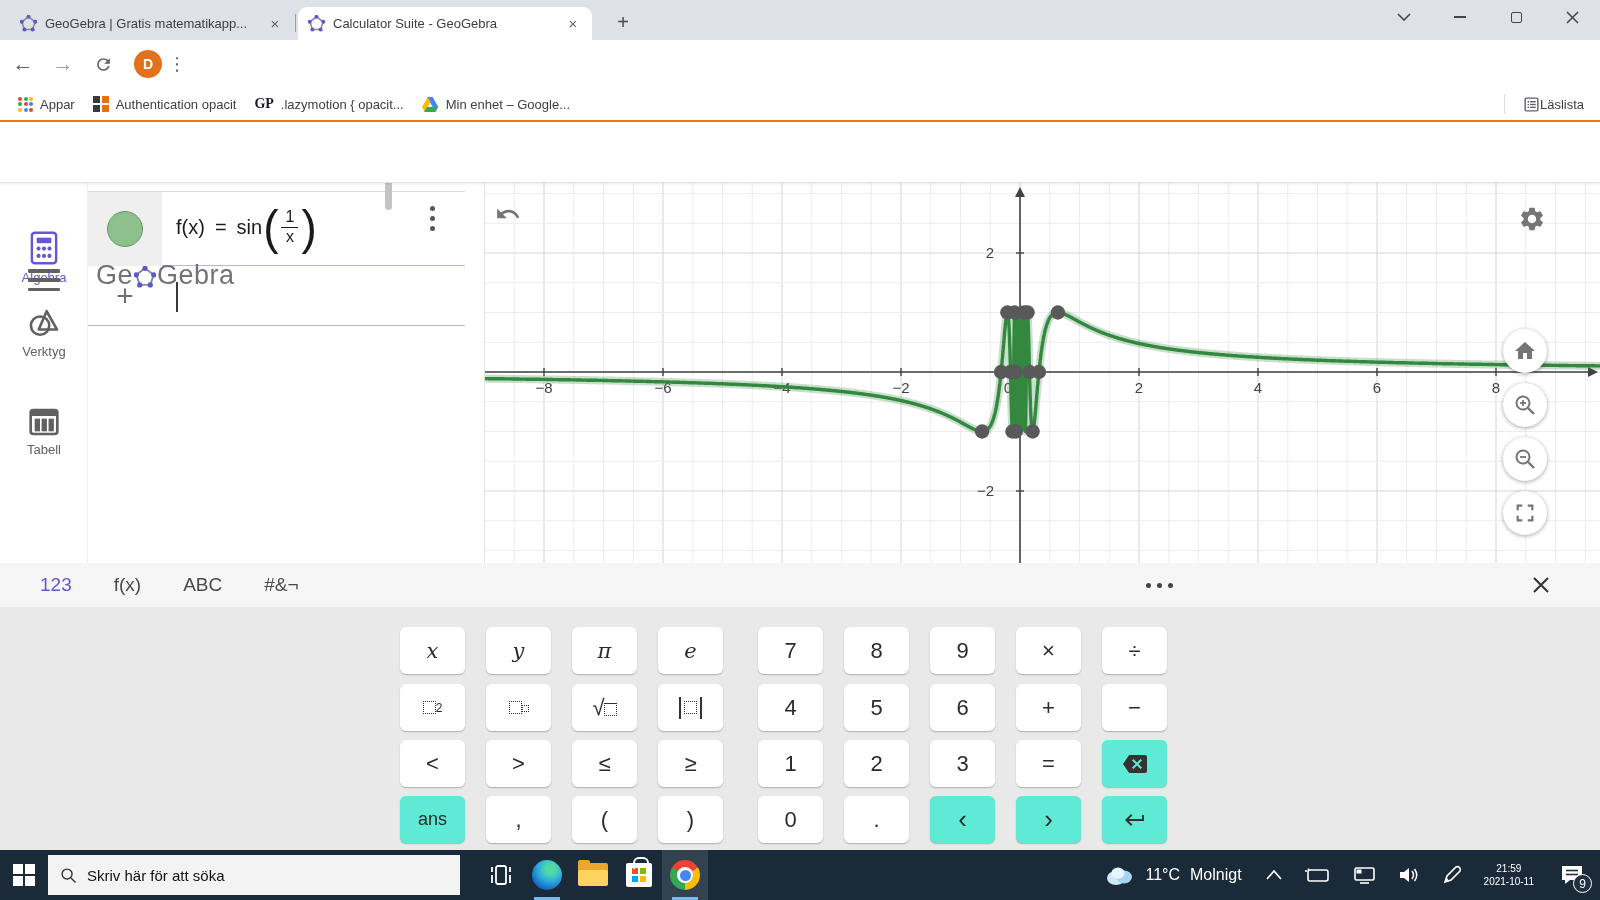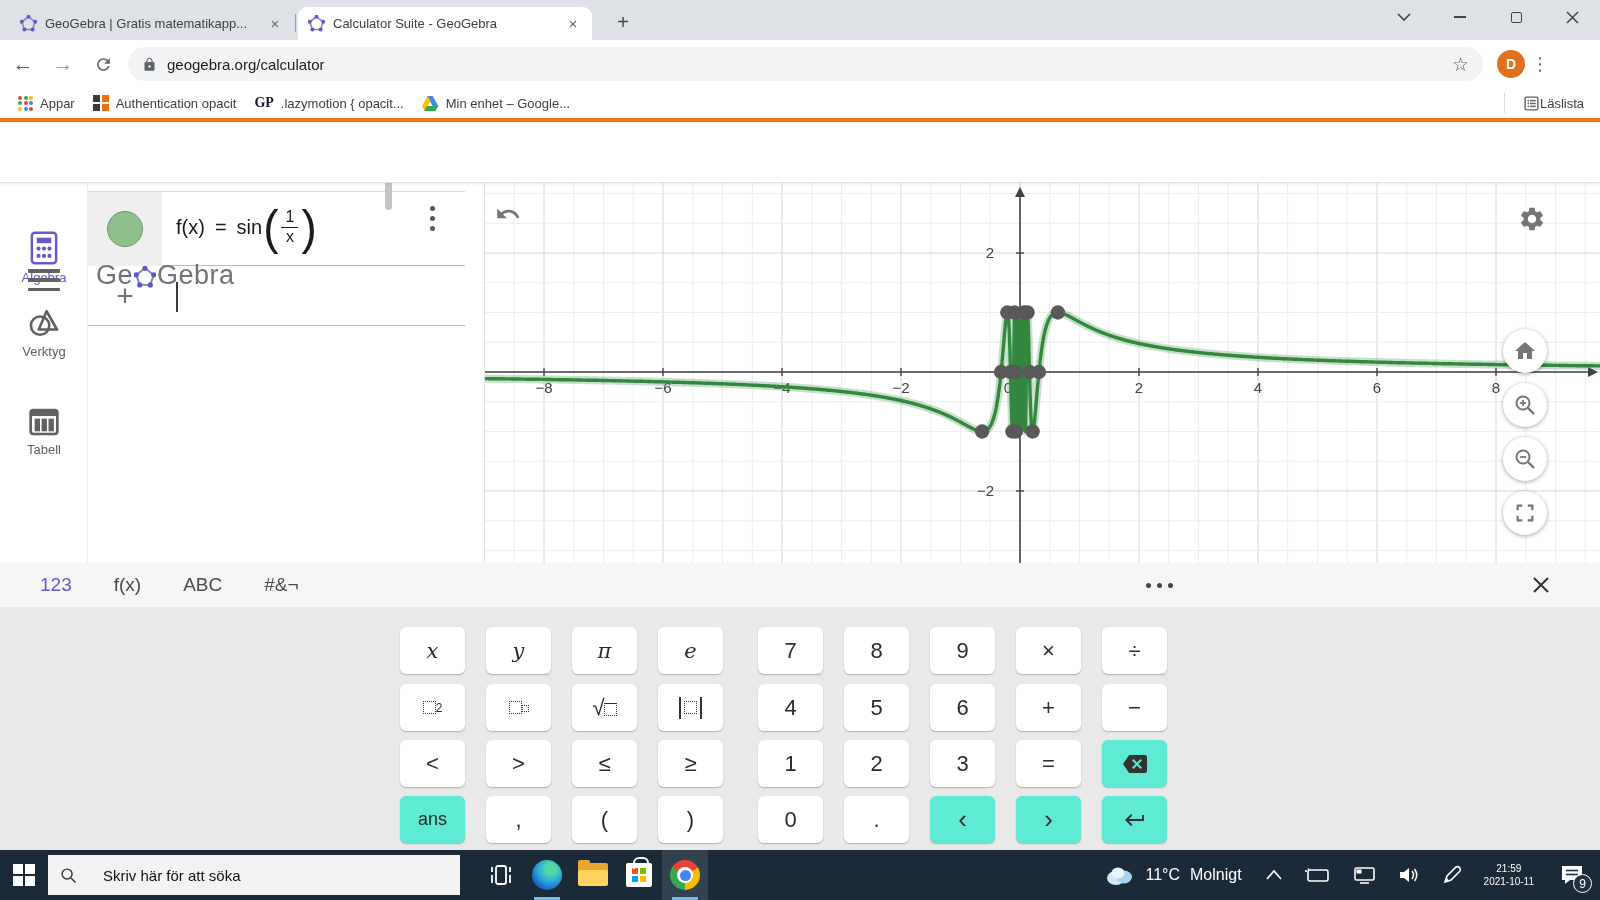--- a/index.html
+++ b/index.html
@@ -26,21 +26,21 @@
   .toolbar { left:0; top:40px; width:1600px; height:48px; background:#fff; display:flex; align-items:center; }
   .nav-btn { width:34px; height:34px; display:flex; align-items:center; justify-content:center; font-size:21px; color:#5f6368; margin-left:6px; }
   .nav-fwd { color:#9aa0a6; }
   .omnibox { margin-left:8px; width:1355px; height:34px; background:#f1f3f4; border-radius:17px; display:flex; align-items:center; padding:0 14px; }
   .omnibox .url { font-size:15px; color:#202124; margin-left:10px; flex:1; }
   .star { font-size:19px; color:#5f6368; }
   .avatar { width:28px; height:28px; border-radius:50%; background:#e2711d; color:#fff; font-size:14px; font-weight:bold; display:flex; align-items:center; justify-content:center; margin-left:14px; }
   .kebab { color:#5f6368; font-size:18px; letter-spacing:0; width:30px; text-align:center; }
 
   
-  .bookmarksbar { left:0; top:88px; width:1600px; height:34px; background:#fff; display:flex; align-items:center; border-bottom:4px solid #f97316; }
+  .bookmarksbar { left:0; top:88px; width:1600px; height:34px; background:#fff; display:flex; align-items:center; border-bottom:2px solid #f97316; }
   .bm { display:flex; align-items:center; margin-left:18px; font-size:13px; color:#3c4043; }
   .bm .lbl { margin-left:7px; }
   .apps-grid { display:grid; grid-template-columns:repeat(3,4px); grid-gap:1.5px; }
   .apps-grid i { width:4px; height:4px; border-radius:50%; }
   .auth-grid { display:grid; grid-template-columns:7px 7px; grid-gap:2px; }
   .auth-grid i { width:7px; height:7px; }
   .gp-fav { font-weight:bold; font-size:14px; color:#1a1a2e; font-family:"Liberation Serif", serif; }
   .reading { margin-left:auto; display:flex; align-items:center; margin-right:16px; font-size:13px; color:#3c4043; }
   .reading .sep { width:1px; height:20px; background:#dadce0; margin-right:18px; }
 
@@ -100,21 +100,21 @@
   .sqrt-wrap { display:inline-flex; align-items:flex-start; }
   .sqrt-wrap .rad { font-size:22px; line-height:1; margin-right:-1px; }
   .sqrt-wrap .dbox { margin-top:6px; border-top:1.5px solid #333; }
   .abs-bar { display:inline-block; width:2px; height:22px; background:#333; margin:0 3px; }
 
   
   .taskbar { left:0; top:850px; width:1600px; height:50px; background:#1b2a38; display:flex; align-items:center; color:#fff; }
   .tb-start { width:48px; height:50px; display:flex; align-items:center; justify-content:center; }
   .winflag { display:grid; grid-template-columns:10px 10px; grid-gap:2px; }
   .winflag i { width:10px; height:10px; background:#fff; }
-  .tb-search { width:412px; height:40px; background:#f3f3f3; display:flex; align-items:center; padding:16px 12px; color:#1a1a1a;gap:16px; }
+  .tb-search { width:412px; height:40px; background:#f3f3f3; display:flex; align-items:center; padding:16px 12px; color:#1a1a1a; }
   .tb-search span { font-size:15px; margin-left:10px; color:#111; }
   .tb-icons { display:flex; align-items:center; margin-left:18px; }
   .tb-icon { width:46px; height:50px; display:flex; align-items:center; justify-content:center; position:relative; }
   .tb-icon.open:after { content:""; position:absolute; bottom:0; left:10px; width:26px; height:3px; background:#76b9ed; }
   .tb-icon.active-app { background:#33424f; }
   .edge-ball { width:30px; height:30px; border-radius:50%; background:radial-gradient(circle at 62% 30%, #4fd9a7 0 18%, #2ea9dd 45%, #1565c0 75%, #0d47a1 100%); }
   .chrome-ball { width:30px; height:30px; border-radius:50%; background:conic-gradient(from -60deg, #ea4335 0 120deg, #fbbc05 120deg 240deg, #34a853 240deg 360deg); position:relative; }
   .chrome-ball:before { content:""; position:absolute; left:7px; top:7px; width:16px; height:16px; border-radius:50%; background:#fff; }
   .chrome-ball:after { content:""; position:absolute; left:9.5px; top:9.5px; width:11px; height:11px; border-radius:50%; background:#4285f4; }
   .folder { position:relative; width:30px; height:24px; }
@@ -187,27 +187,20 @@
   </div>
 </div>
 
 <div class="abs toolbar">
   <div class="nav-btn">←</div>
   <div class="nav-btn nav-fwd">→</div>
   <div class="nav-btn">
     <svg width="19" height="19" viewBox="0 0 24 24">
         <path fill="#5f6368" d="M17.65 6.35C16.2 4.9 14.21 4 12 4c-4.42 0-7.99 3.58-7.99 8s3.57 8 7.99 8c3.73 0 6.84-2.55 7.73-6h-2.08c-.82 2.33-3.04 4-5.65 4-3.31 0-6-2.69-6-6s2.69-6 6-6c1.66 0 3.14.69 4.22 1.78L13 11h7V4l-2.35 2.35z"></path>
       </svg>
-  </div>
-  <div class="omnibox">
-    <svg width="15" height="17" viewBox="0 0 24 24">
-        <path fill="#5f6368" d="M18 8h-1V6c0-2.76-2.24-5-5-5S7 3.24 7 6v2H6c-1.1 0-2 .9-2 2v10c0 1.1.9 2 2 2h12c1.1 0 2-.9 2-2V10c0-1.1-.9-2-2-2zm-6 9c-1.1 0-2-.9-2-2s.9-2 2-2 2 .9 2 2-.9 2-2 2zm3.1-9H8.9V6c0-1.71 1.39-3.1 3.1-3.1 1.71 0 3.1 1.39 3.1 3.1v2z"></path>
-      </svg>
-    <span class="url">geogebra.org/calculator</span>
-    <span class="star">☆</span>
   </div>
   <div class="avatar">D</div>
   <div class="kebab">⋮</div>
 </div>
 
 <div class="abs bookmarksbar">
   <div class="bm">
     <span class="apps-grid">
       <i style="background:#ea4335"></i>
         <i style="background:#34a853"></i>

